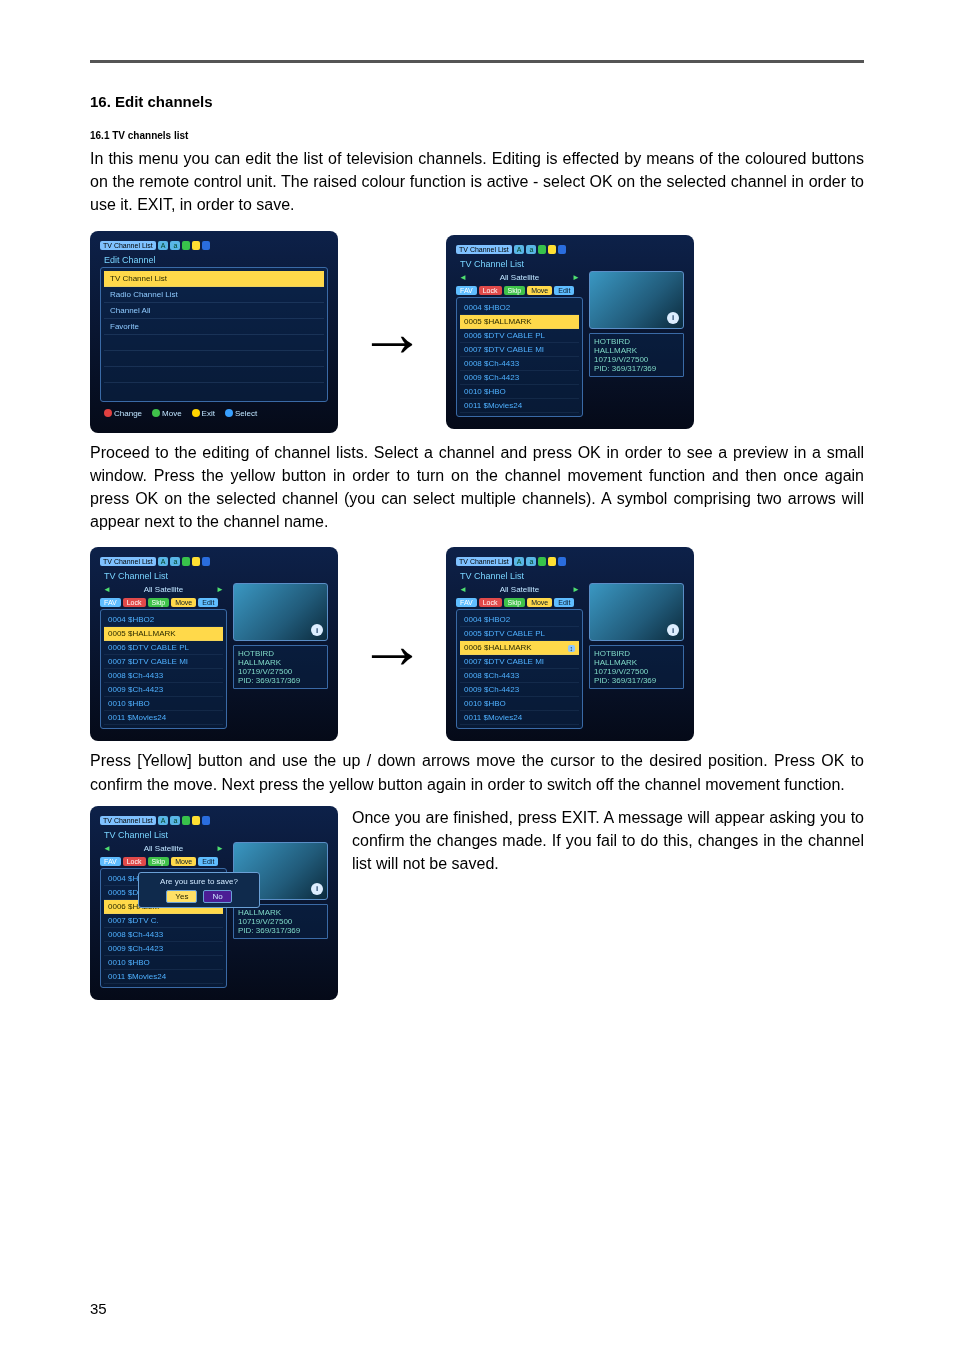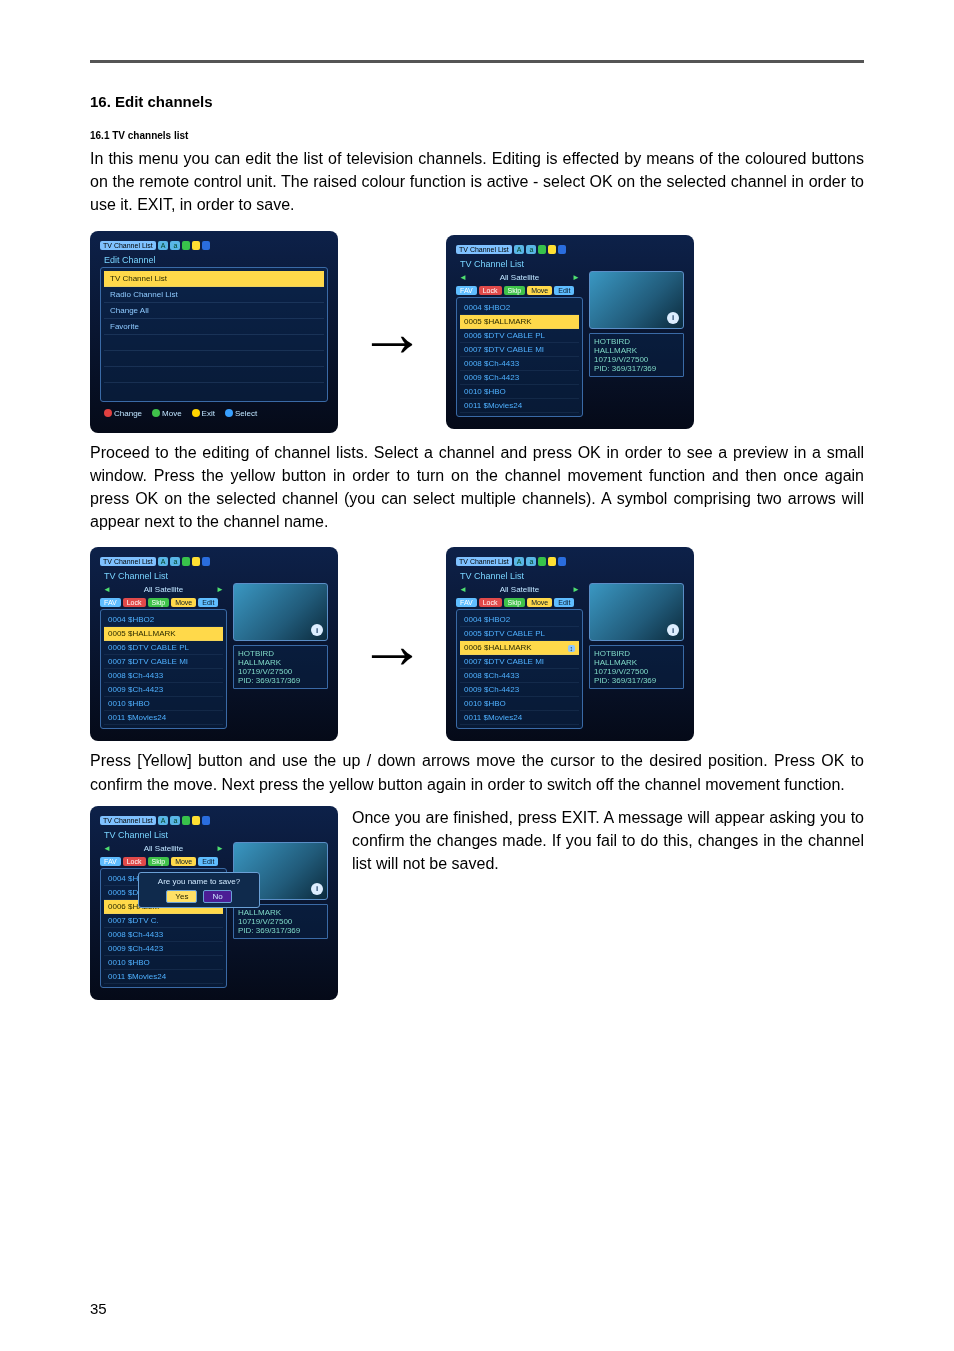--- a/index.html
+++ b/index.html
@@ -182,21 +182,21 @@
         <span class="tab p">A</span>
         <span class="tab p">a</span>
         <span class="tab g">&nbsp;</span>
         <span class="tab y">&nbsp;</span>
         <span class="tab b">&nbsp;</span>
       </div>
       <div class="pane-title">Edit Channel</div>
       <div class="pane">
         <div class="menu-item sel">TV Channel List</div>
         <div class="menu-item">Radio Channel List</div>
-        <div class="menu-item">Change All</div>
+        <div class="menu-item">Channel All</div>
         <div class="menu-item">Favorite</div>
         <div class="menu-item">&nbsp;</div>
         <div class="menu-item">&nbsp;</div>
         <div class="menu-item">&nbsp;</div>
         <div class="menu-item">&nbsp;</div>
       </div>
       <div class="foot">
         <span><span class="dot r"></span><span>Change</span></span>
         <span><span class="dot g"></span><span>Move</span></span>
         <span><span class="dot y"></span><span>Exit</span></span>
@@ -469,21 +469,21 @@
               <span class="info-circle">i</span>
             </div>
           <div class="info-box">
             <div>HALLMARK</div>
             <div>10719/V/27500</div>
             <div>PID: 369/317/369</div>
           </div>
         </div>
       </div>
       <div class="dialog">
-        <div style="text-align:center;">Are you name to save?</div>
+        <div style="text-align:center;">Are you sure to save?</div>
         <div class="dlg-btns">
           <span class="dlg-btn yes">Yes</span>
           <span class="dlg-btn no">No</span>
         </div>
       </div>
     </div>
 
     <p class="body" style="flex:1;margin-top:0;">Once you are finished, press EXIT. A message will appear asking you to confirm the changes made. If you fail to do this, changes in the channel list will not be saved.</p>
   </div>
 

